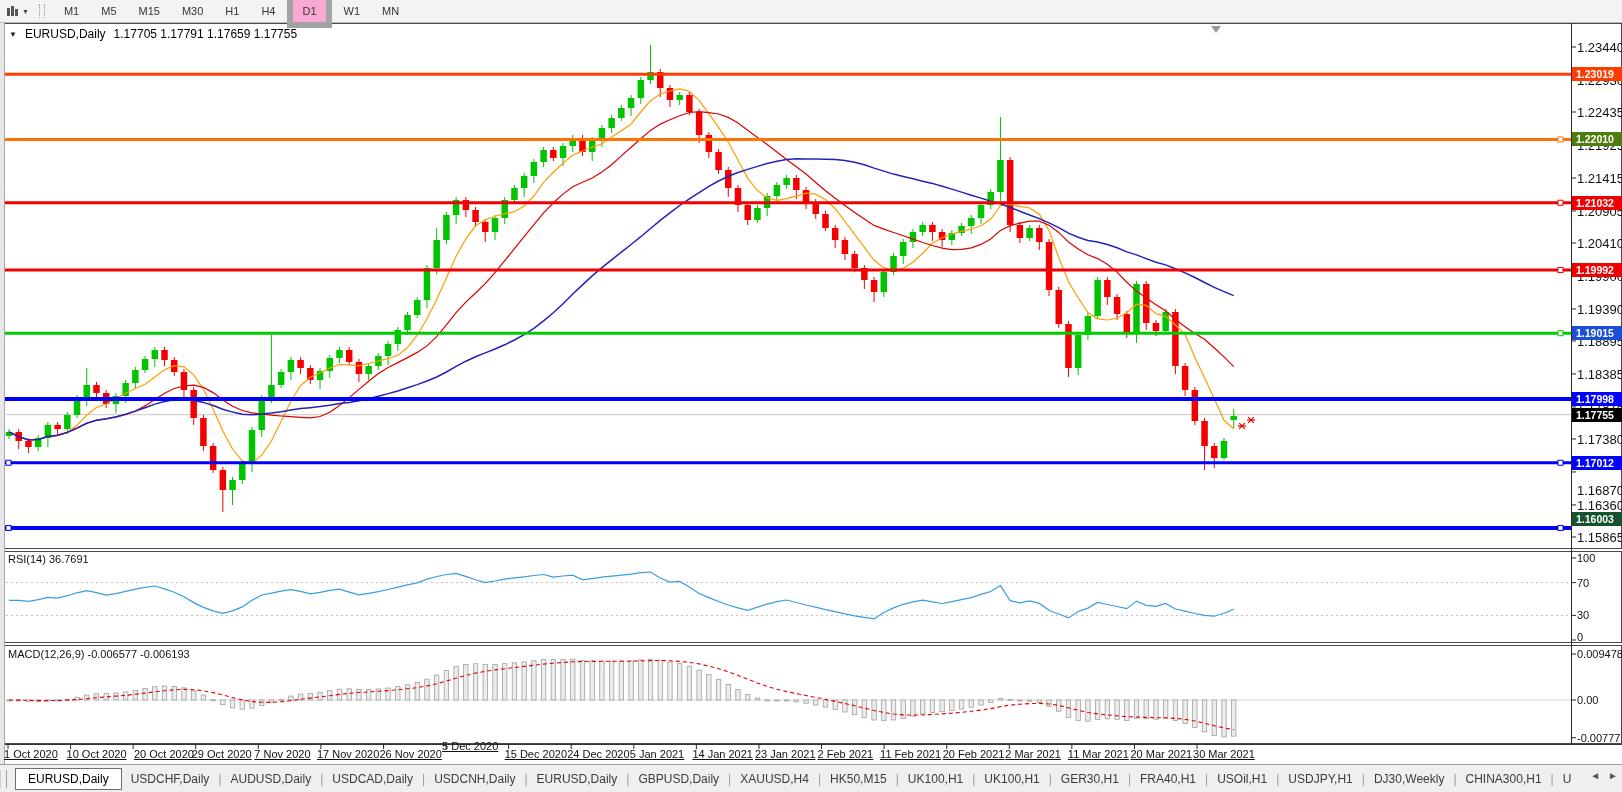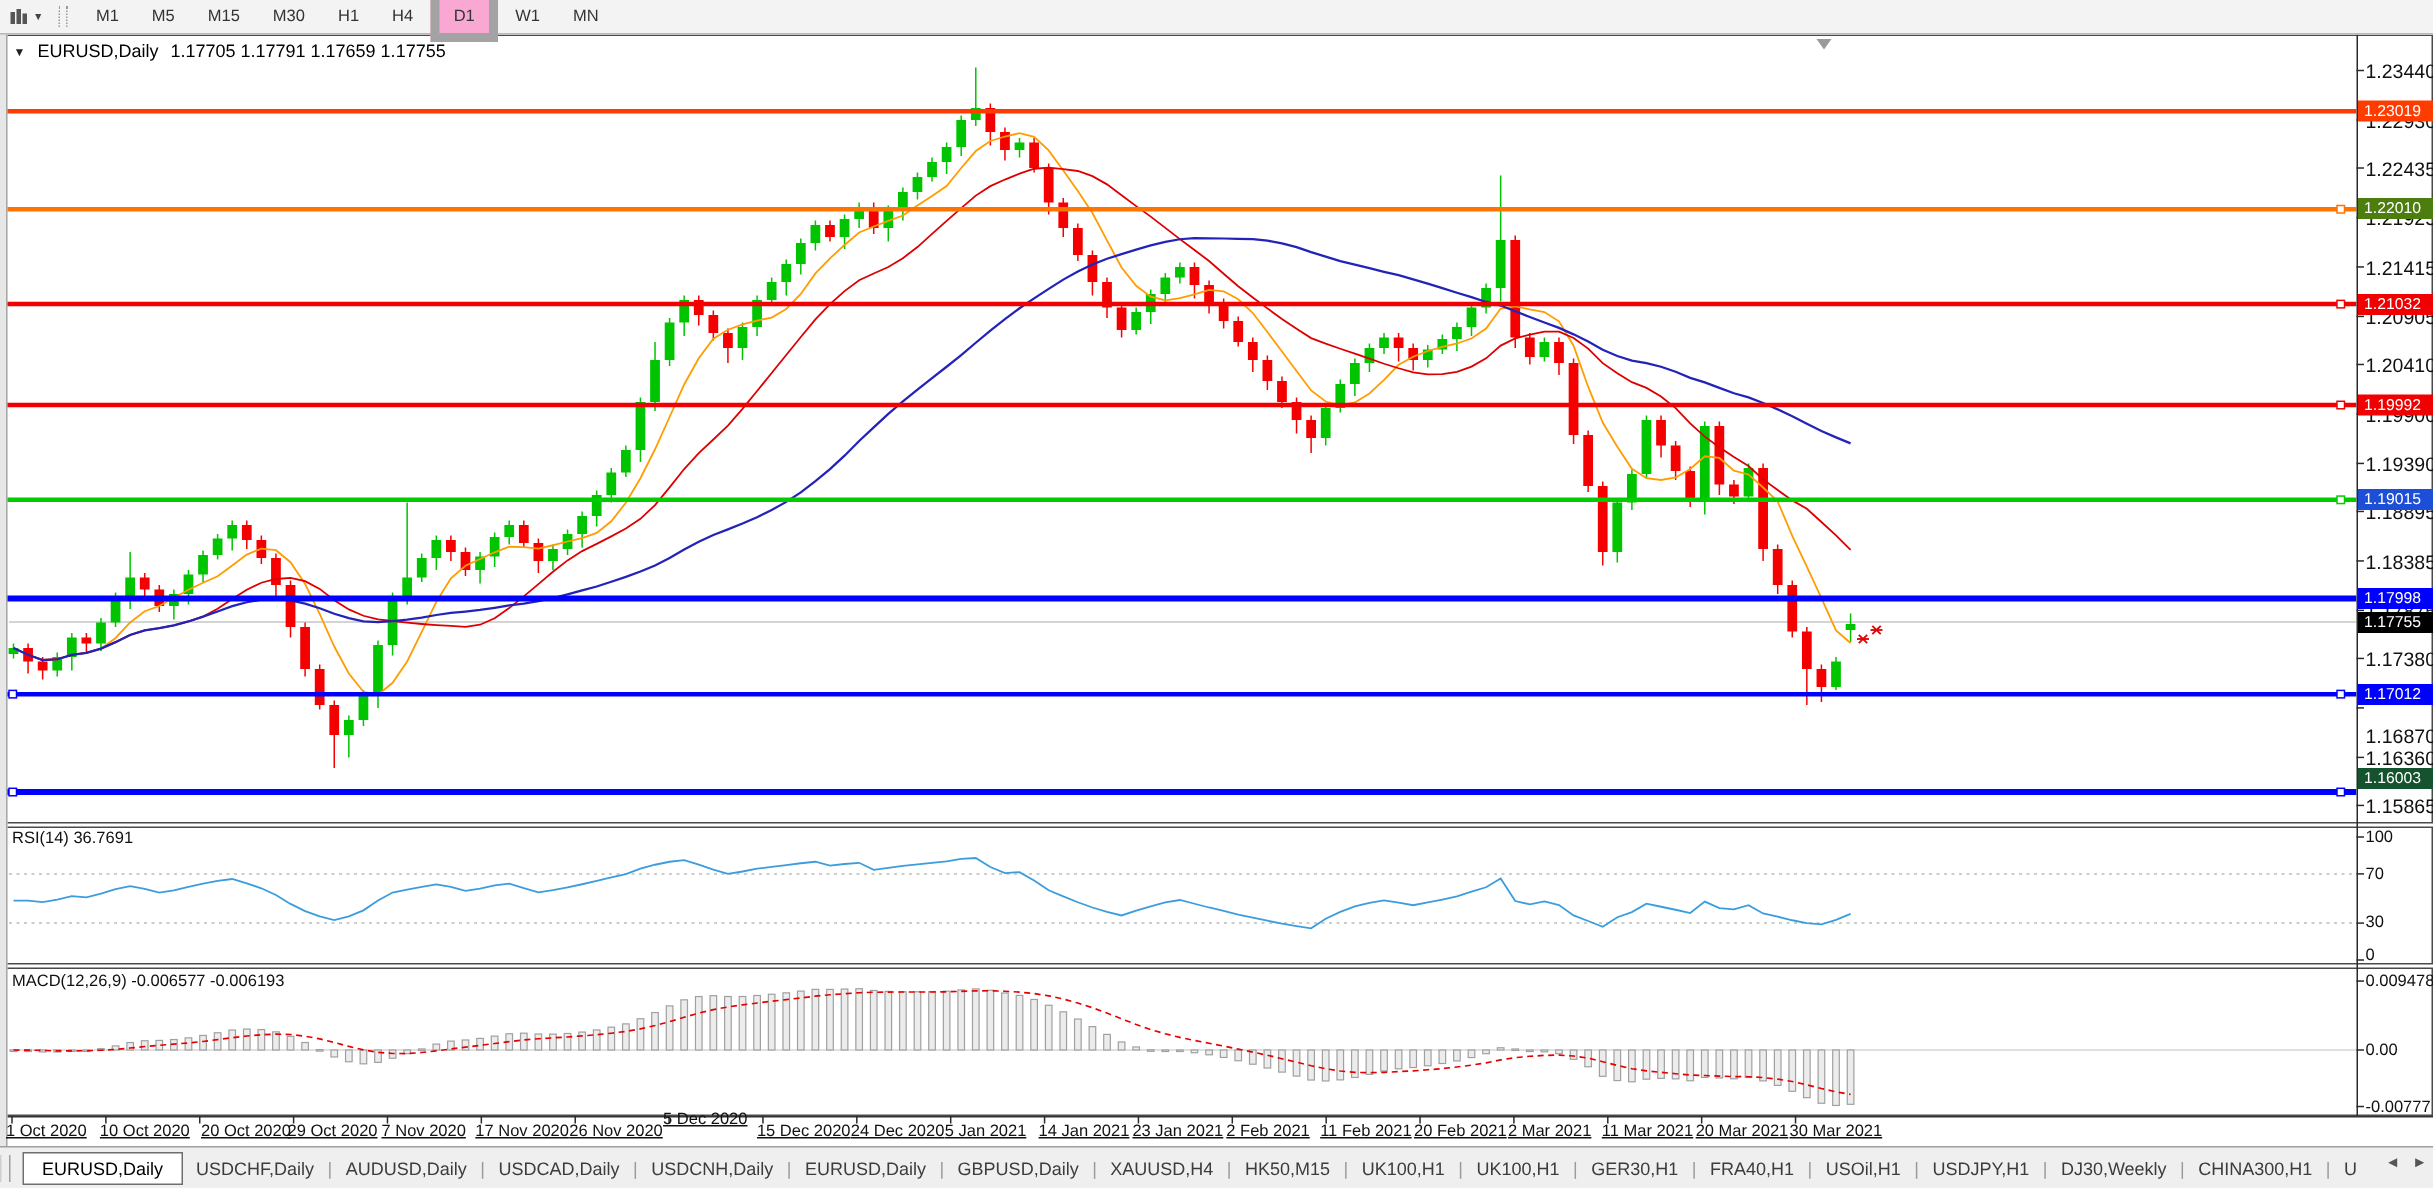--- a/index.html
+++ b/index.html
@@ -21,21 +21,21 @@
   .datebar{position:absolute;left:0;top:744px;width:1622px;height:20px;background:#fff;
            border-top:1px solid #333;box-sizing:border-box;z-index:0;}
   .left-edge{position:absolute;left:0;top:23px;width:5px;height:741px;background:#e7e7e7;
              border-right:1px solid #a8a8a8;z-index:1;box-sizing:border-box;}
   #svg{position:absolute;left:0;top:0;z-index:2;}
   .lbl{position:absolute;z-index:5;white-space:nowrap;}
   .chart-title{left:9px;top:27px;font-size:12px;color:#000;display:flex;align-items:center;gap:8px;}
   .title-marker{font-size:8px;color:#222;}
   .ind-label{font-size:11px;color:#111;}
   .price-tick{font-size:13px;color:#111;left:1577px;}
-  .chip{position:absolute;left:1572px;z-index:5;font-size:10.5px;font-weight:400;color:#fff;
+  .chip{position:absolute;left:1572px;z-index:5;font-size:10.5px;font-weight:700;color:#fff;
         padding:1px 3px 1px 4px;min-width:44px;}
   .date-lbl{font-size:11px;color:#111;top:748px;z-index:5;text-decoration:underline;}
   .osc-tick{font-size:11px;color:#111;left:1577px;}
   .tabbar{position:absolute;left:0;top:764px;width:1622px;height:28px;background:#efefef;
           border-top:1px solid #9f9f9f;display:flex;align-items:center;z-index:6;box-sizing:border-box;
           padding-right:34px;overflow:hidden;}
   .tab{font-size:12px;color:#3c3c3c;padding:3px 9px;white-space:nowrap;cursor:default;}
   .tab.active{background:#fff;border:1px solid #6e6e6e;color:#000;padding:3px 12px;margin-left:6px;}
   .tab-sep{color:#9a9a9a;font-size:12px;}
   .tab-grip{width:5px;height:18px;border-left:1px solid #cfcfcf;border-right:1px solid #9f9f9f;margin-right:2px;}

